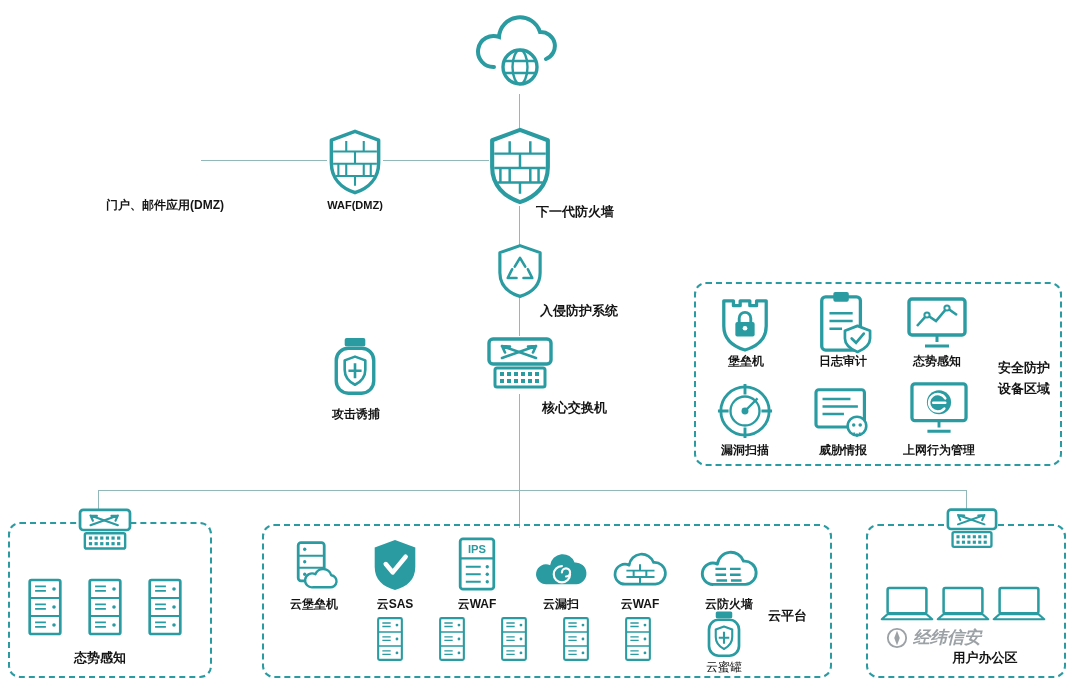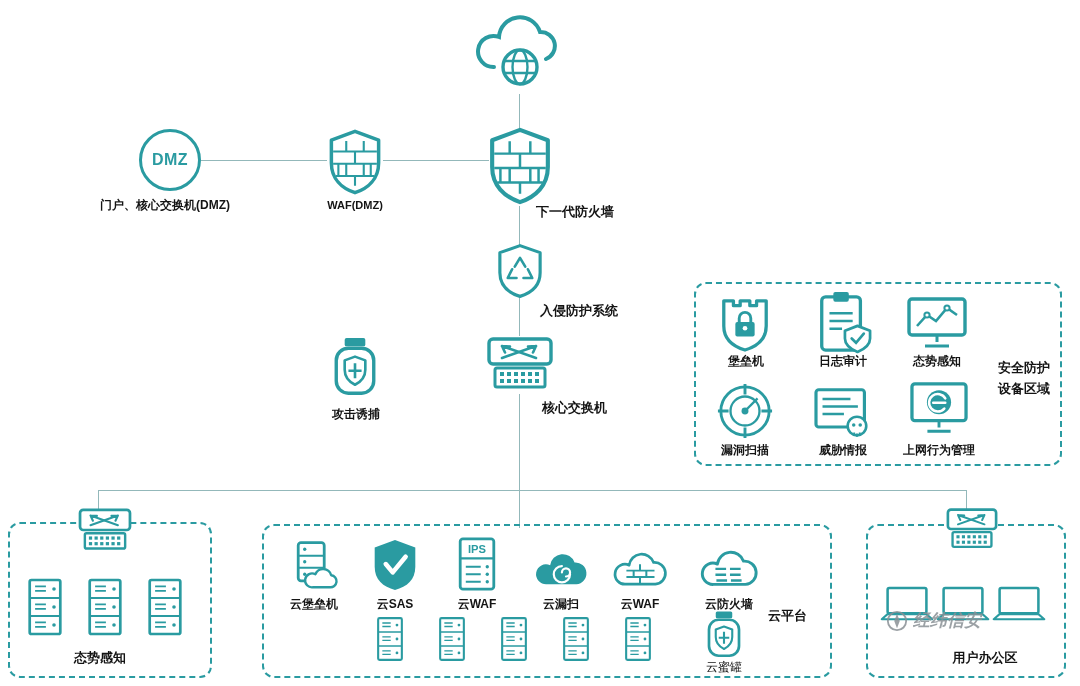--- a/index.html
+++ b/index.html
@@ -171,24 +171,21 @@
   <div class="ln" style="left:519px;top:394px;width:1px;height:96px"></div>
   <div class="ln" style="left:98px;top:490px;width:869px;height:1px"></div>
   <div class="ln" style="left:98px;top:490px;width:1px;height:24px"></div>
   <div class="ln" style="left:519px;top:490px;width:1px;height:38px"></div>
   <div class="ln" style="left:966px;top:490px;width:1px;height:24px"></div>
 
   <svg class="ic" style="left:468px;top:6px;width:104px;height:88px">
       <use href="#s-cloud-globe"></use>
     </svg>
 
-  <div class="dmz-circle" style="left:139px;top:129px;width:62px;height:62px">
-    <span>DMZ</span>
-  </div>
-  <div class="lbl" style="left:75px;top:198px;width:180px">门户、核心交换机(DMZ)</div>
+  <div class="lbl" style="left:75px;top:198px;width:180px">门户、邮件应用(DMZ)</div>
 
   <svg class="ic" style="left:327px;top:128px;width:56px;height:68px">
       <use href="#s-shield-brick"></use>
     </svg>
   <div class="lbl" style="left:315px;top:198px;width:80px;font-size:11px">WAF(DMZ)</div>
 
   <svg class="ic" style="left:487px;top:124px;width:66px;height:84px">
       <use href="#s-shield-brick"></use>
     </svg>
   <div class="lbl lft med" style="left:536px;top:204px">下一代防火墙</div>
@@ -328,21 +325,21 @@
       <use href="#s-laptop"></use>
     </svg>
   <svg class="ic" style="left:936px;top:584px;width:54px;height:40px">
       <use href="#s-laptop"></use>
     </svg>
   <svg class="ic" style="left:992px;top:584px;width:54px;height:40px">
       <use href="#s-laptop"></use>
     </svg>
   <div class="lbl med" style="left:935px;top:650px;width:100px">用户办公区</div>
 
-  <div class="wm" style="left:886px;top:609px">
+  <div class="wm" style="left:886px;top:626px">
     <svg viewBox="0 0 24 24">
       <circle cx="12" cy="12" r="10" fill="none" stroke="currentColor" stroke-width="2"></circle>
       <path d="M12 4 L15 12 L12 20 L9 12 Z" fill="currentColor"></path>
     </svg>
     <span>经纬信安</span>
   </div>
 
 </div>
 
 </body></html>

